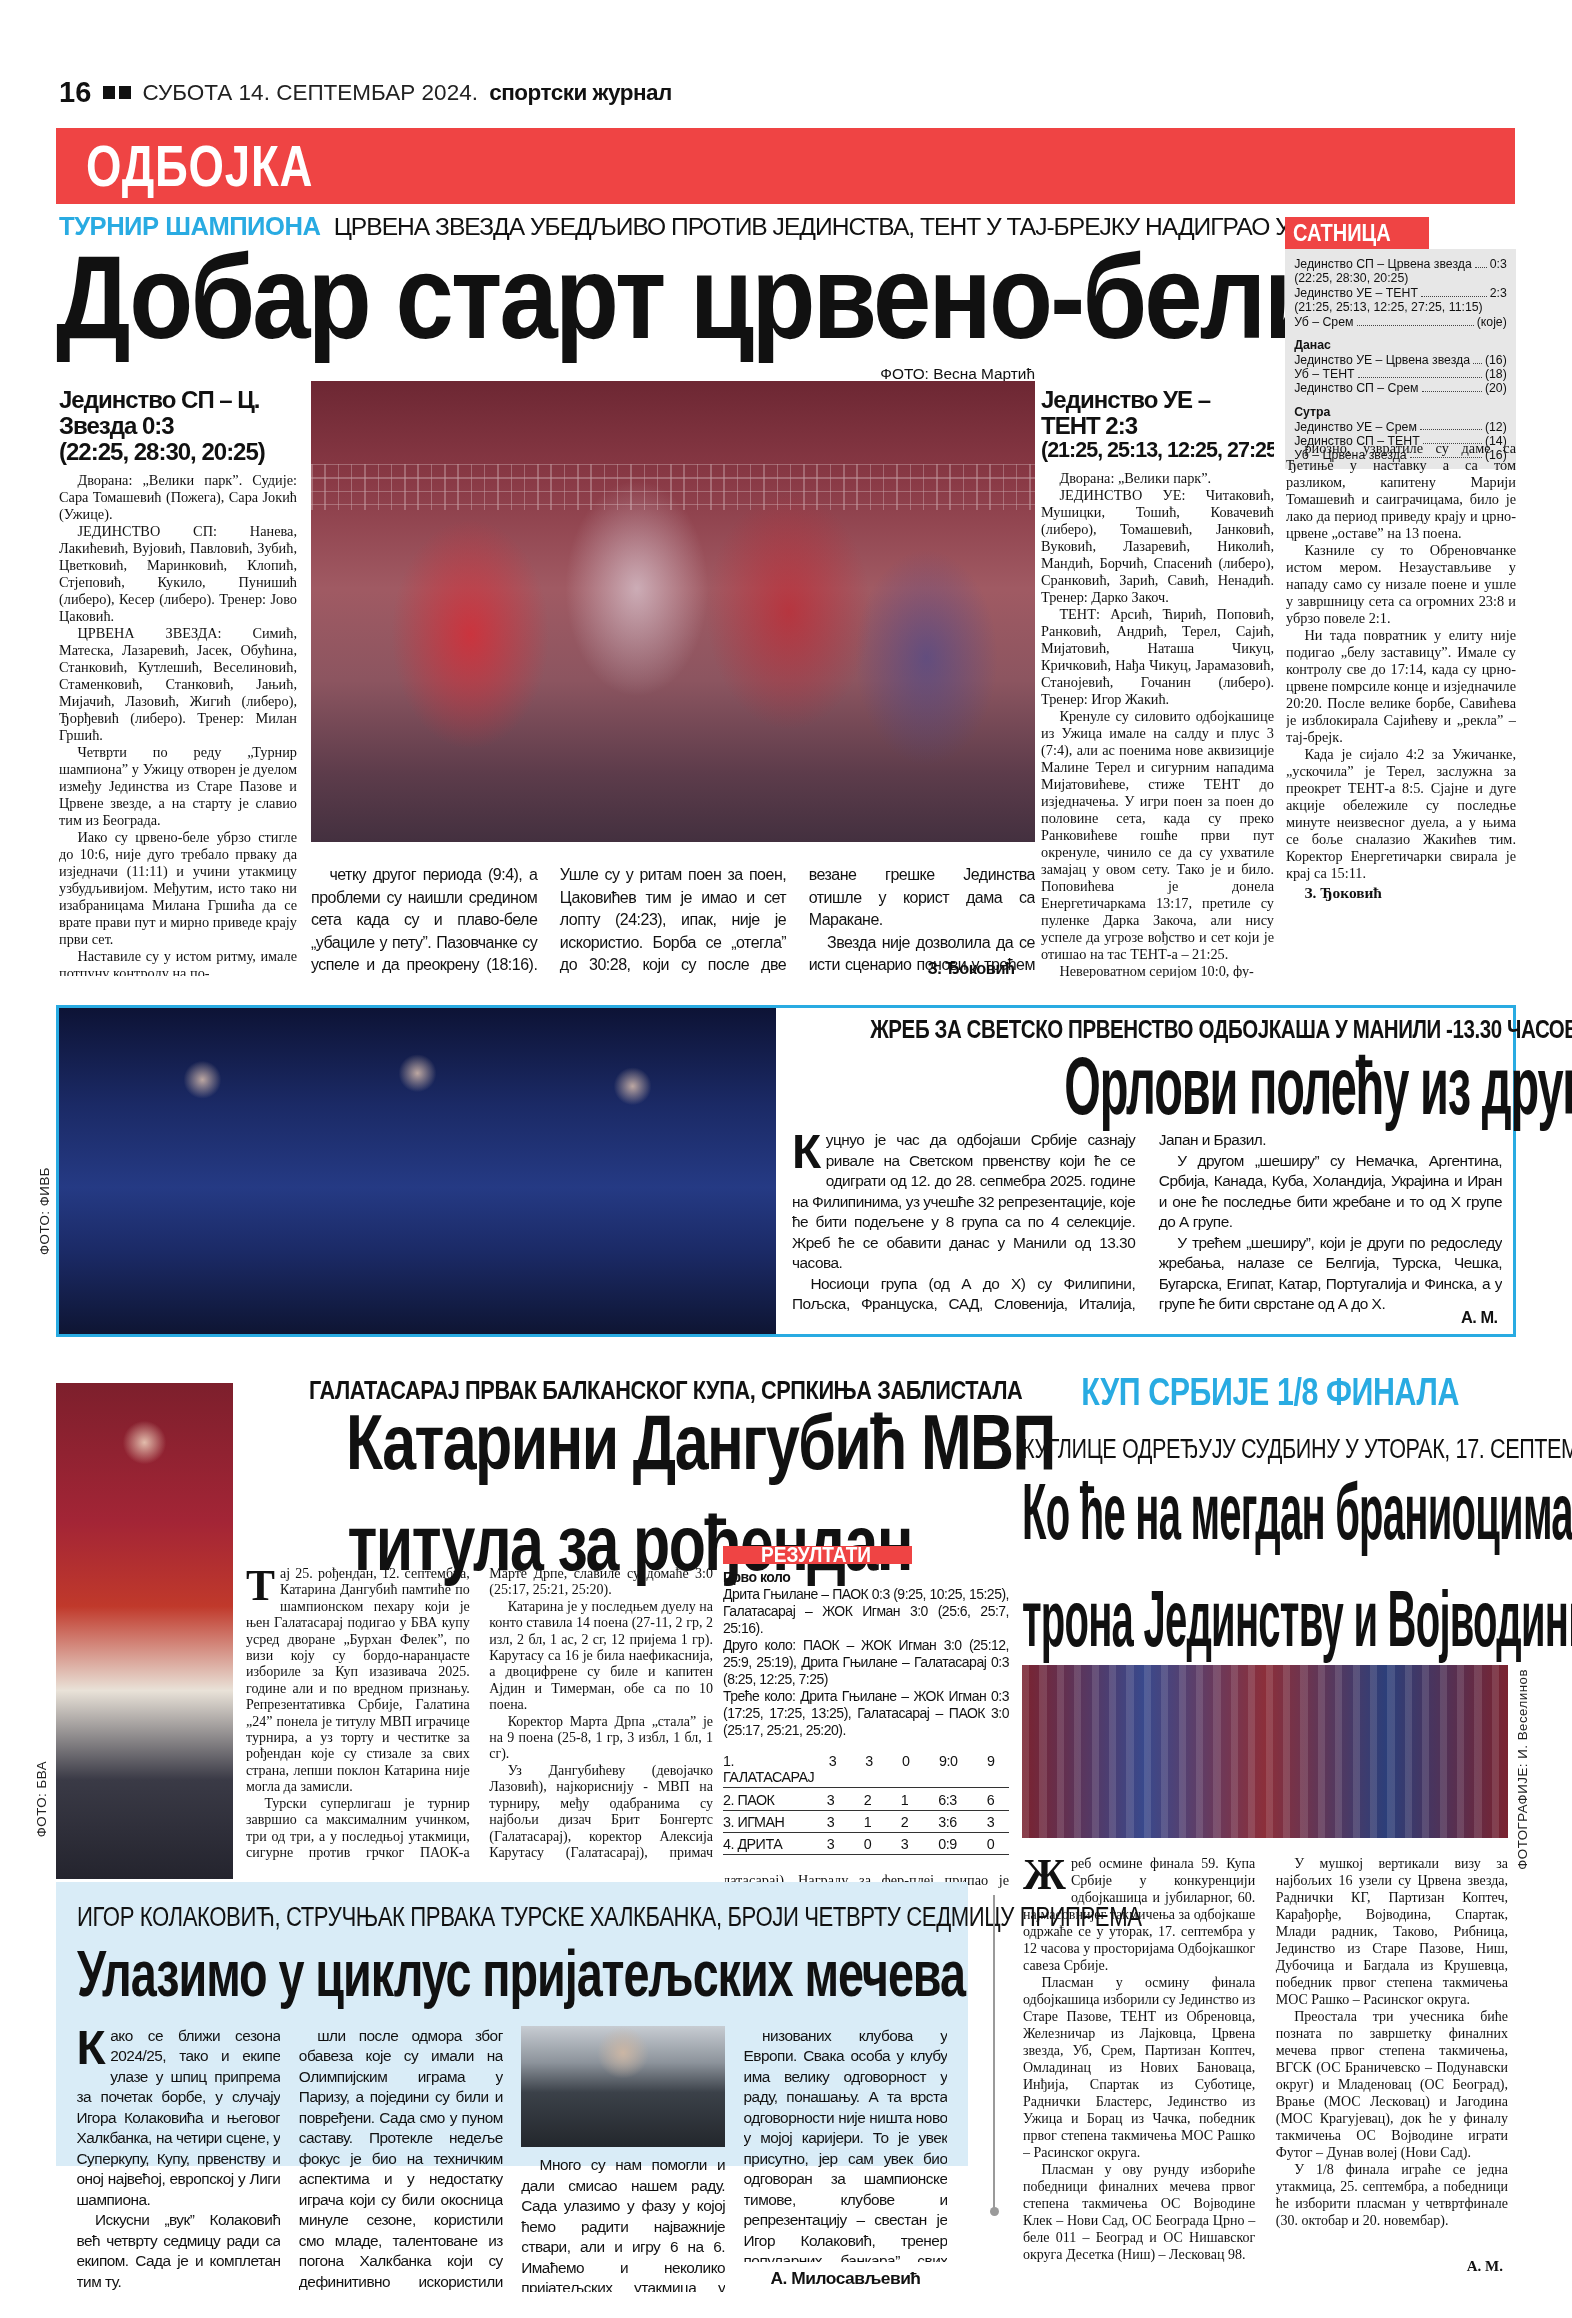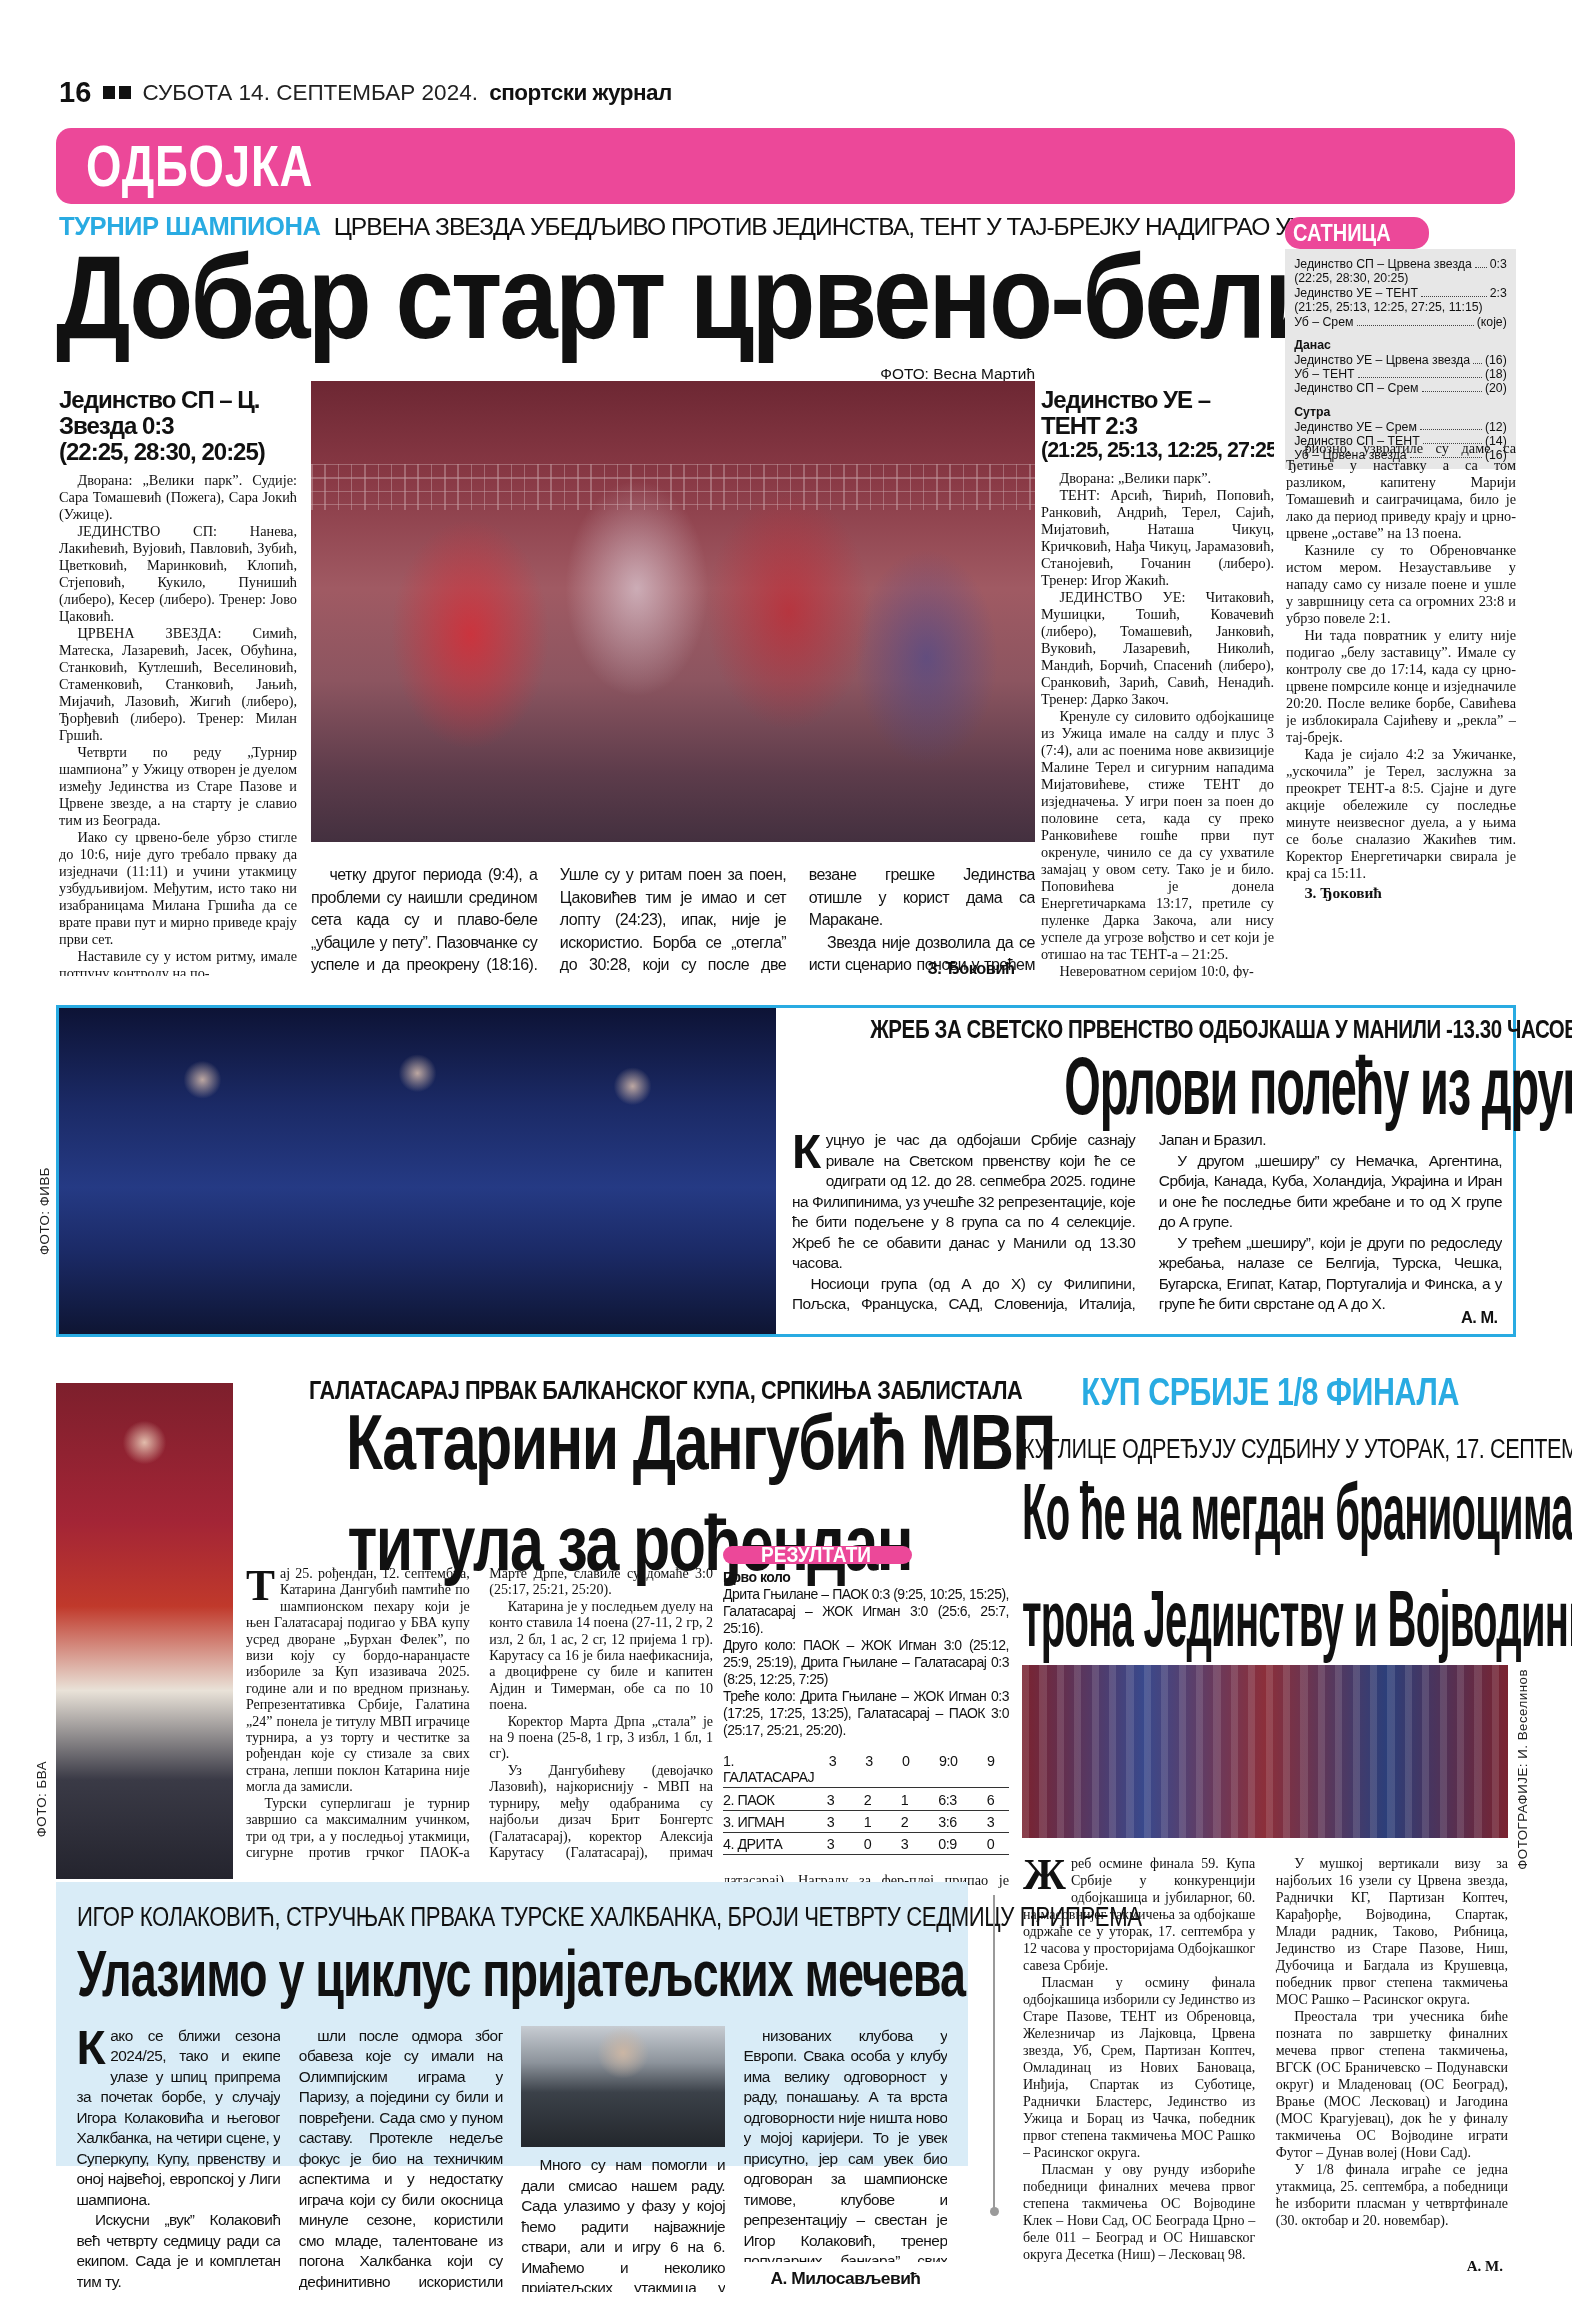--- a/index.html
+++ b/index.html
@@ -9,21 +9,21 @@
   .cond{font-family:"Liberation Sans",sans-serif;letter-spacing:-0.5px;}
   .just{text-align:justify;}
   .hide-ovf{overflow:hidden;}
   .squish{display:inline-block;white-space:nowrap;transform-origin:0 50%;}
   .squish-c{display:inline-block;white-space:nowrap;transform-origin:50% 50%;}
   .body-copy p{margin:0;text-indent:18.4px;}
   .body-copy p:first-child{text-indent:18.4px;}
   .dc p:first-child{text-indent:0;}
   .dc p:first-child::first-letter{float:left;font-size:3.1em;line-height:.82;padding:2px 5.1px 0 0;font-weight:bold;}
   .author{font-weight:bold;}
-  .accent-bg{background:#ec4899;border-radius:15px;}
+  .accent-bg{background:#ef4444;}
   .accent-fg{color:#29abe2;}
   
   .sched-row{display:flex;align-items:flex-end;}
   .sched-row .m{white-space:nowrap;}
   .sched-row .lead{flex:1;border-bottom:1.5px dotted #444;margin:0 3.1px 3.6px 3.1px;min-width:5.1px;}
   .sched-row .s{white-space:nowrap;}
   .sched-sets{margin:0 0 1px 0;}
   .sched-head{font-weight:bold;margin:9.2px 0 1px 0;}
   
   .rt-row{display:flex;border-bottom:1px solid #333;padding:3.1px 0 2px 0;}
@@ -107,22 +107,22 @@
       <p>Звезда није дозволила да се исти сценарио понови у трећем сету, иако је и он протекао у неизвесном тону. Када је било најважније направиле су серију 4:0 (23:19) и печатирале 25:20 - 3:1.</p>
     </div>
   <div class="cond author" style="position:absolute;right:20.5px;bottom:0;font-size:16.4px;">З. Ђоковић</div>
 </div>
 
 <div class="abs hide-ovf" style="left:1041px;top:387px;width:233px;height:591px;">
   <div class="cond" style="font-size:24px;font-weight:bold;letter-spacing:-1px;line-height:1.08;">Јединство УЕ – ТЕНТ 2:3</div>
   <div class="cond" style="font-size:21.5px;font-weight:bold;letter-spacing:-1px;line-height:1.1;margin-bottom:7.2px;white-space:nowrap;">(21:25, 25:13, 12:25, 27:25, 11:15)</div>
   <div class="serif just body-copy" style="font-size:14.3px;line-height:17px;">
       <p>Дворана: „Велики парк”.</p>
+      <p>ЈЕДИНСТВО УЕ: Читаковић, Мушицки, Тошић, Ковачевић (либеро), Томашевић, Јанковић, Вуковић, Лазаревић, Николић, Мандић, Борчић, Спасенић (либеро), Сранковић, Зарић, Савић, Ненадић. Тренер: Дарко Закоч.</p>
       <p>ТЕНТ: Арсић, Ћирић, Поповић, Ранковић, Андрић, Терел, Сајић, Мијатовић, Наташа Чикуц, Кричковић, Нађа Чикуц, Јарамазовић, Станојевић, Гочанин (либеро). Тренер: Игор Жакић.</p>
-      <p>ЈЕДИНСТВО УЕ: Читаковић, Мушицки, Тошић, Ковачевић (либеро), Томашевић, Јанковић, Вуковић, Лазаревић, Николић, Мандић, Борчић, Спасенић (либеро), Сранковић, Зарић, Савић, Ненадић. Тренер: Дарко Закоч.</p>
       <p>Кренуле су силовито одбојкашице из Ужица имале на салду и плус 3 (7:4), али ас поенима нове аквизиције Малине Терел и сигурним нападима Мијатовићеве, стиже ТЕНТ до изједначења. У игри поен за поен до половине сета, када су преко Ранковићеве гошће први пут окренуле, чинило се да су ухватиле замајац у овом сету. Тако је и било. Поповићева је донела Енергетичаркама 13:17, претиле су пуленке Дарка Закоча, али нису успеле да угрозе вођство и сет који је отишао на тас ТЕНТ-а – 21:25.</p>
       <p>Невероватном серијом 10:0, фу-</p>
     </div>
 </div>
 
 <div class="abs" style="left:1285px;top:217px;width:231px;">
   <div class="accent-bg" style="width:144px;height:32px;display:flex;align-items:center;">
     <span class="squish" style="transform:scaleX(.85);font-size:23.6px;font-weight:bold;color:#fff;margin-left:8.2px;">САТНИЦА</span>
   </div>
   <div style="background:#e7e7e7;padding:8.2px 9.2px 7.2px 9.2px;font-size:12.3px;line-height:14px;">

